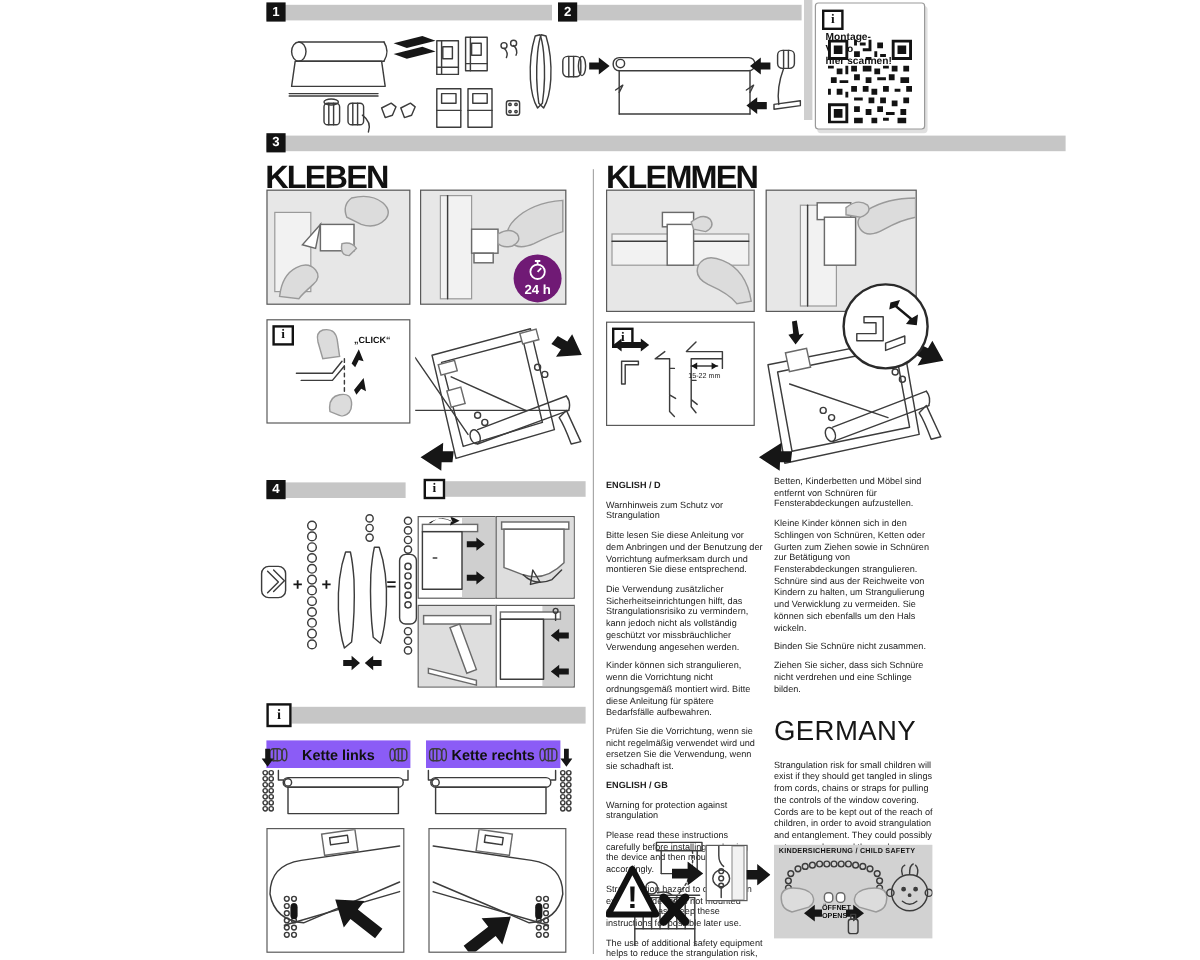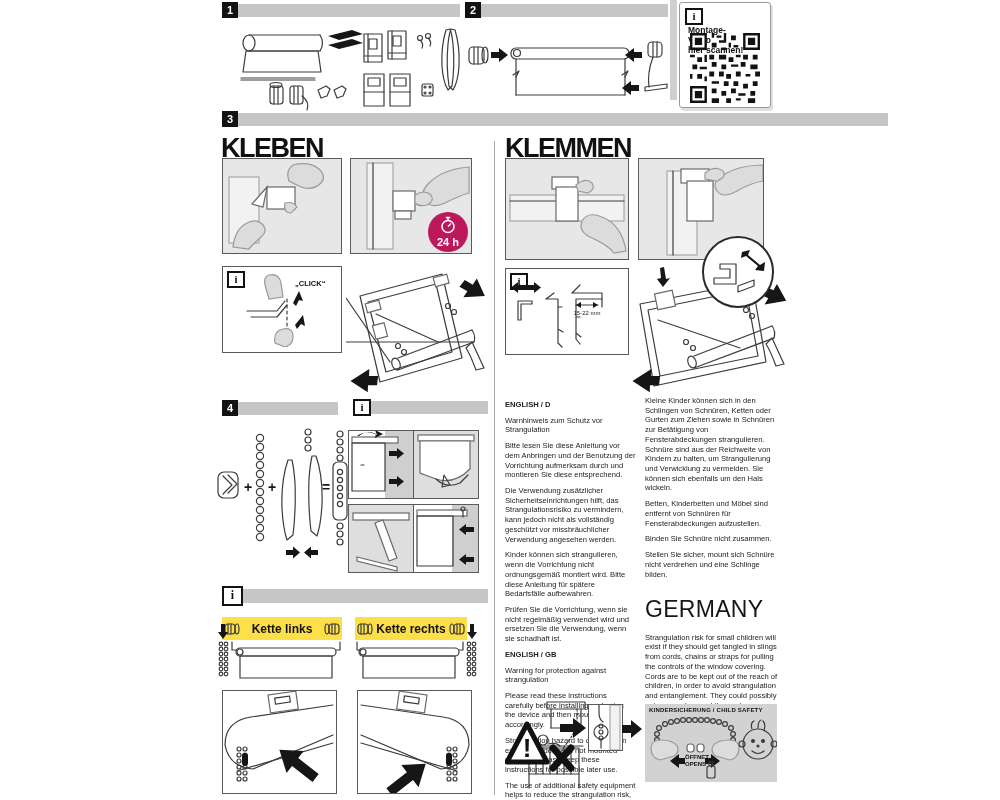--- a/index.html
+++ b/index.html
@@ -12,23 +12,23 @@
   .ibadge{position:absolute;width:14px;height:13px;border:2px solid #121212;background:#fff;color:#121212;
           font-family:"Liberation Serif",serif;font-weight:bold;font-size:11px;line-height:12px;text-align:center;}
   .panel{position:absolute;border:1px solid #5a5a5a;background:#fff;}
   .photo{background:#e7e7e7;}
   .secttitle{position:absolute;font-size:27px;font-weight:700;letter-spacing:-1.5px;color:#111;}
   .tcol{position:absolute;font-size:7.6px;line-height:1.28;color:#1c1c1c;text-align:left;}
   .tcol p{margin:0 0 6px;}
   .lang{font-weight:bold;margin:0;}
   .sub{margin:0 0 7px;}
   .bigwarn{font-size:23px;font-weight:400;letter-spacing:0.3px;margin:2px 0 8px;color:#161616;}
-  .kettebar{position:absolute;height:23px;background:#fde047;display:flex;align-items:center;justify-content:space-between;padding:0 2px;box-sizing:border-box;}
+  .kettebar{position:absolute;height:23px;background:#8b5cf6;display:flex;align-items:center;justify-content:space-between;padding:0 2px;box-sizing:border-box;}
   .kettelabel{font-size:12px;font-weight:700;color:#111;}
-  .badge24{position:absolute;width:40px;height:40px;border-radius:50%;background:#be185d;color:#fff;text-align:center;}
+  .badge24{position:absolute;width:40px;height:40px;border-radius:50%;background:#701a75;color:#fff;text-align:center;}
   .badge24 .t{position:absolute;left:0;right:0;bottom:4px;font-size:11px;font-weight:700;}
   .qrcard{position:absolute;background:#fff;border:1px solid #9a9a9a;border-radius:3px;box-shadow:2px 3px 0 rgba(0,0,0,.12);}
   .qrtitle{font-size:8.5px;font-weight:700;line-height:1.15;color:#111;}
   .clicklbl{position:absolute;font-size:7.5px;font-weight:700;color:#111;}
   .csbox{position:absolute;background:#d2d2d2;}
   .cstitle{position:absolute;left:4px;top:3px;font-size:6px;font-weight:700;color:#111;letter-spacing:.2px;}
   .opens{position:absolute;font-size:6px;font-weight:700;color:#111;line-height:1.1;}
   svg{display:block;}
   .ln{stroke:#3c3c3c;fill:none;stroke-width:1.2;stroke-linejoin:round;stroke-linecap:round;}
   .lt{stroke:#9a9a9a;fill:#f2f2f2;stroke-width:1;}
@@ -409,24 +409,24 @@
     <p>Kinder können sich strangulieren, wenn die Vorrichtung nicht ordnungsgemäß montiert wird. Bitte diese Anleitung für spätere Bedarfsfälle aufbewahren.</p>
     <p>Prüfen Sie die Vorrichtung, wenn sie nicht regelmäßig verwendet wird und ersetzen Sie die Verwendung, wenn sie schadhaft ist.</p>
     <p class="lang" style="">ENGLISH / GB</p>
     <p class="sub">Warning for protection against strangulation</p>
     <p>Please read these instructions carefully before installing and using the device and then mount it accordingly.</p>
     <p>Strangulation hazard to children can exist, if the device is not mounted correctly. Please keep these instructions for possible later use.</p>
     <p>The use of additional safety equipment helps to reduce the strangulation risk, but cannot be considered full protection against misuse. Check the device, if it is not used on a regular basis and replace the device, if it is faulty.</p>
   </div>
 
   <div class="tcol" style="left:645px;top:396px;width:136px">
+    <p>Betten, Kinderbetten und Möbel sind entfernt von Schnüren für Fensterabdeckungen aufzustellen.</p>
     <p>Kleine Kinder können sich in den Schlingen von Schnüren, Ketten oder Gurten zum Ziehen sowie in Schnüren zur Betätigung von Fensterabdeckungen strangulieren. Schnüre sind aus der Reichweite von Kindern zu halten, um Strangulierung und Verwicklung zu vermeiden. Sie können sich ebenfalls um den Hals wickeln.</p>
-    <p>Betten, Kinderbetten und Möbel sind entfernt von Schnüren für Fensterabdeckungen aufzustellen.</p>
     <p>Binden Sie Schnüre nicht zusammen.</p>
-    <p>Stellen Sie sicher, mount sich Schnüre nicht verdrehen und eine Schlinge bilden.</p>
+    <p>Ziehen Sie sicher, dass sich Schnüre nicht verdrehen und eine Schlinge bilden.</p>
     <div class="bigwarn" style="margin-top:16px">GERMANY</div>
     <p>Strangulation risk for small children will exist if they should get tangled in slings from cords, chains or straps for pulling the controls of the window covering. Cords are to be kept out of the reach of children, in order to avoid strangulation and entanglement. They could possibly get wrapped around the neck.</p>
     <p>Beds, cribs, and furniture are to be located away from cords for window coverings. Do not tie cords together. Make sure that cords do not twist and create a sling.</p>
   </div>
 
   <div class="stephdr" style="left:224px;top:589px;width:264px;height:14px"></div>
   <span class="ibadge" style="left:222px;top:586px;width:17px;height:16px;line-height:15px;font-size:12px;z-index:3">i</span>
 
   <div class="kettebar" style="left:222px;top:617px;width:120px">
     <svg width="16" height="14" viewBox="0 0 16 14">

